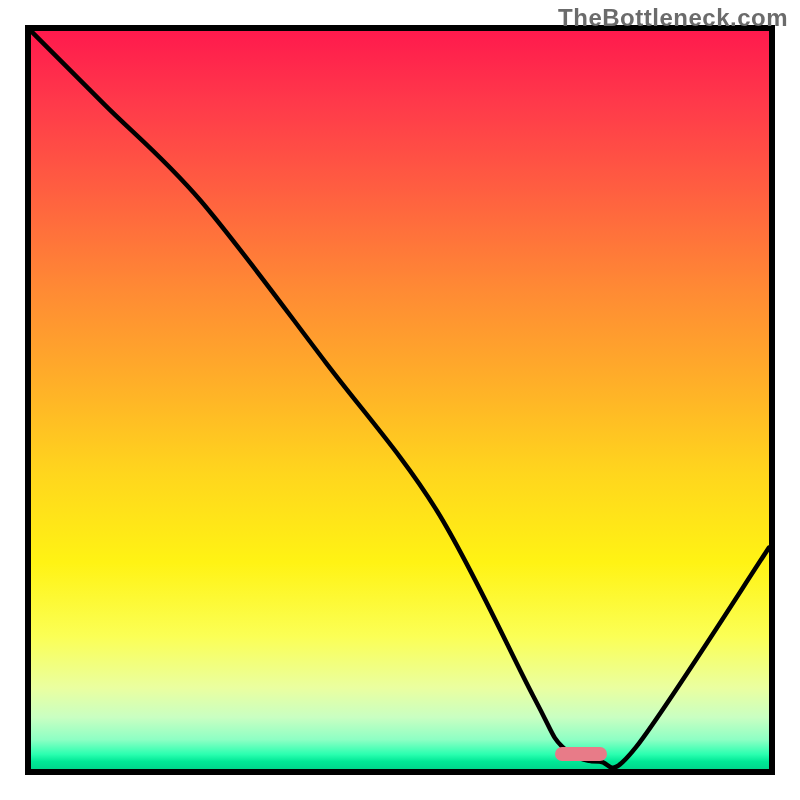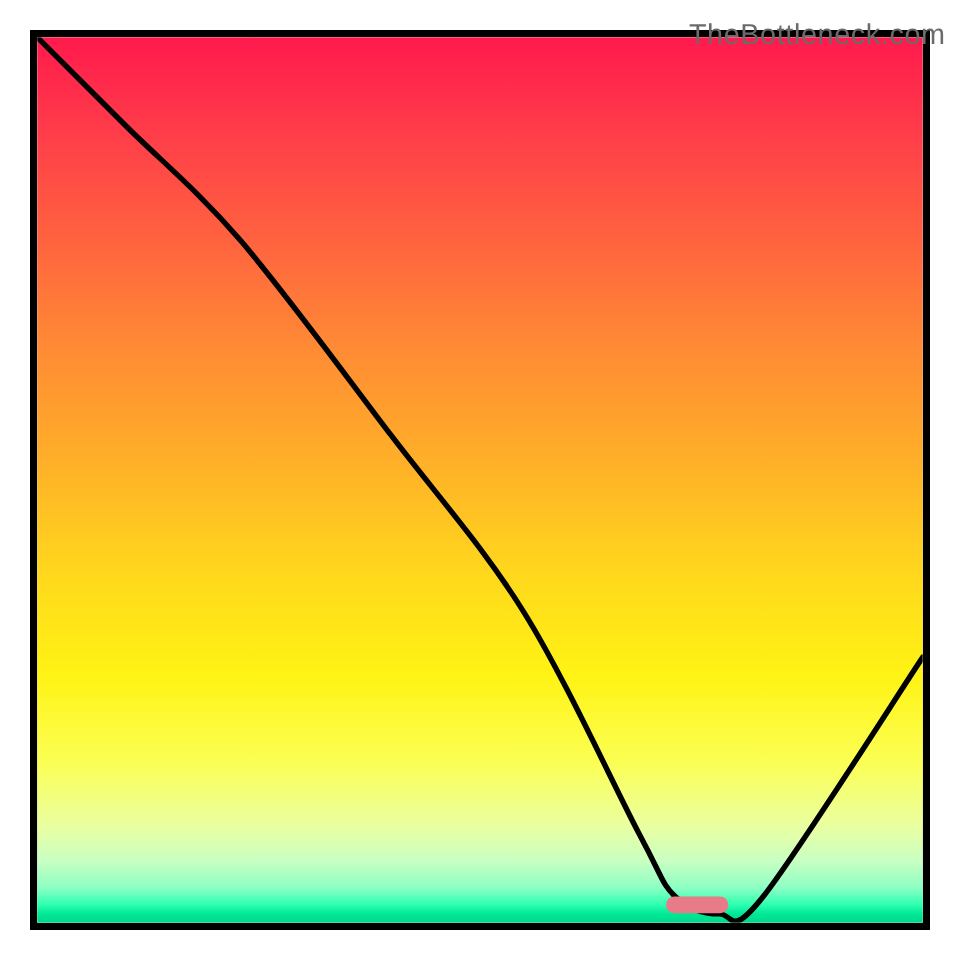--- a/index.html
+++ b/index.html
@@ -11,24 +11,24 @@
     overflow: hidden;
     font-family: Arial, Helvetica, sans-serif;
   }
   .canvas {
     position: relative;
     width: 800px;
     height: 800px;
   }
   .watermark {
     position: absolute;
-    top: 16px;
+    top: 4px;
     right: 12px;
     font-size: 24px;
-    font-weight: 400;
+    font-weight: 700;
     color: #6b6b6b;
     letter-spacing: 0.5px;
     z-index: 10;
   }
   .frame {
     position: absolute;
     left: 25px;
     top: 25px;
     width: 750px;
     height: 750px;

